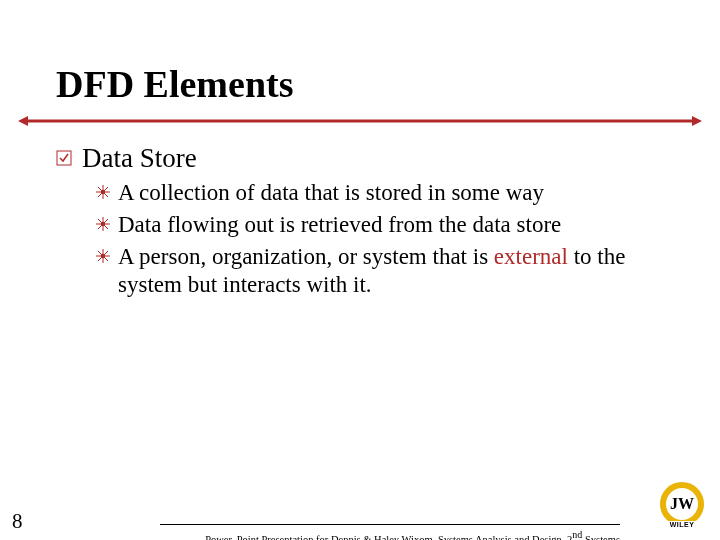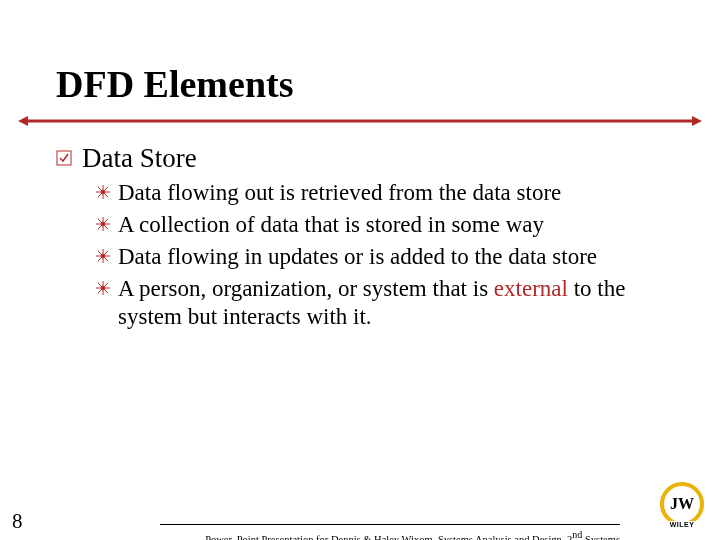--- a/index.html
+++ b/index.html
@@ -19,21 +19,21 @@
   .bullet2 { width: 14px; height: 14px; margin-right: 8px; margin-top: 6px; flex-shrink: 0; }
   .bullet2 svg { display: block; }
   .red { color: #b12a2a; margin-top: 47px; }
   .footer { position: absolute; bottom: 16px; left: 0; width: 720px; }
   .footer-rule { position: absolute; left: 160px; width: 460px; top: 0; height: 1px; background: #000; }
   .footer-text { position: absolute; top: 4px; left: 160px; width: 460px; font-family: Georgia, "Times New Roman", serif; font-size: 10.5px; text-align: right; line-height: 1.3; }
   .footer-text .ital { }
   .footer-text sup { font-size: 10px; }
   .page-num { position: absolute; left: 12px; bottom: 6px; font-size: 21px; }
   .logo { position: absolute; right: 16px; bottom: 14px; width: 44px; height: 44px; }
-  .logo-circle { position: absolute; inset: 0; border: 4px solid #eab308; border-radius: 50%; display: flex; align-items: center; justify-content: center; font-family: Georgia, serif; font-weight: bold; font-size: 16px; }
+  .logo-circle { position: absolute; inset: 0; border: 6px solid #eab308; border-radius: 50%; display: flex; align-items: center; justify-content: center; font-family: Georgia, serif; font-weight: bold; font-size: 16px; }
   .logo-label { position: absolute; bottom: -2px; left: 0; width: 44px; text-align: center; font-family: Arial, sans-serif; font-size: 7px; font-weight: bold; letter-spacing: 0.5px; background: #fff; }
 </style>
 </head>
 <body>
 
 <div class="slide">
 
   <div class="title">DFD Elements</div>
 
   <div class="rule-wrap">
@@ -61,49 +61,35 @@
           <svg width="14" height="14" viewBox="0 0 14 14">
               <g stroke="#b12a2a" stroke-width="1">
                 <line x1="7" y1="0" x2="7" y2="14"></line>
                 <line x1="0" y1="7" x2="14" y2="7"></line>
                 <line x1="2" y1="2" x2="12" y2="12"></line>
                 <line x1="12" y1="2" x2="2" y2="12"></line>
               </g>
               <circle cx="7" cy="7" r="2.2" fill="#b12a2a"></circle>
             </svg>
         </span>
-        <span class="lvl2-text">Data flowing out is retrieved from the data store</span>
-      </div>
-      <div class="lvl2">
-        <span class="bullet2">
-          <svg width="14" height="14" viewBox="0 0 14 14">
-              <g stroke="#b12a2a" stroke-width="1">
-                <line x1="7" y1="0" x2="7" y2="14"></line>
-                <line x1="0" y1="7" x2="14" y2="7"></line>
-                <line x1="2" y1="2" x2="12" y2="12"></line>
-                <line x1="12" y1="2" x2="2" y2="12"></line>
-              </g>
-              <circle cx="7" cy="7" r="2.2" fill="#b12a2a"></circle>
-            </svg>
-        </span>
         <span class="lvl2-text">A collection of data that is stored in some way</span>
       </div>
       <div class="lvl2">
         <span class="bullet2">
           <svg width="14" height="14" viewBox="0 0 14 14">
               <g stroke="#b12a2a" stroke-width="1">
                 <line x1="7" y1="0" x2="7" y2="14"></line>
                 <line x1="0" y1="7" x2="14" y2="7"></line>
                 <line x1="2" y1="2" x2="12" y2="12"></line>
                 <line x1="12" y1="2" x2="2" y2="12"></line>
               </g>
               <circle cx="7" cy="7" r="2.2" fill="#b12a2a"></circle>
             </svg>
         </span>
-        <span class="lvl2-text">Data flowing in updates or is added to the data store</span>
+        <span class="lvl2-text">Data flowing out is retrieved from the data store</span>
       </div>
     </div>
 
     <div class="lvl2-group">
       <div class="lvl2">
         <span class="bullet2">
           <svg width="14" height="14" viewBox="0 0 14 14">
               <g stroke="#b12a2a" stroke-width="1">
                 <line x1="7" y1="0" x2="7" y2="14"></line>
                 <line x1="0" y1="7" x2="14" y2="7"></line>

